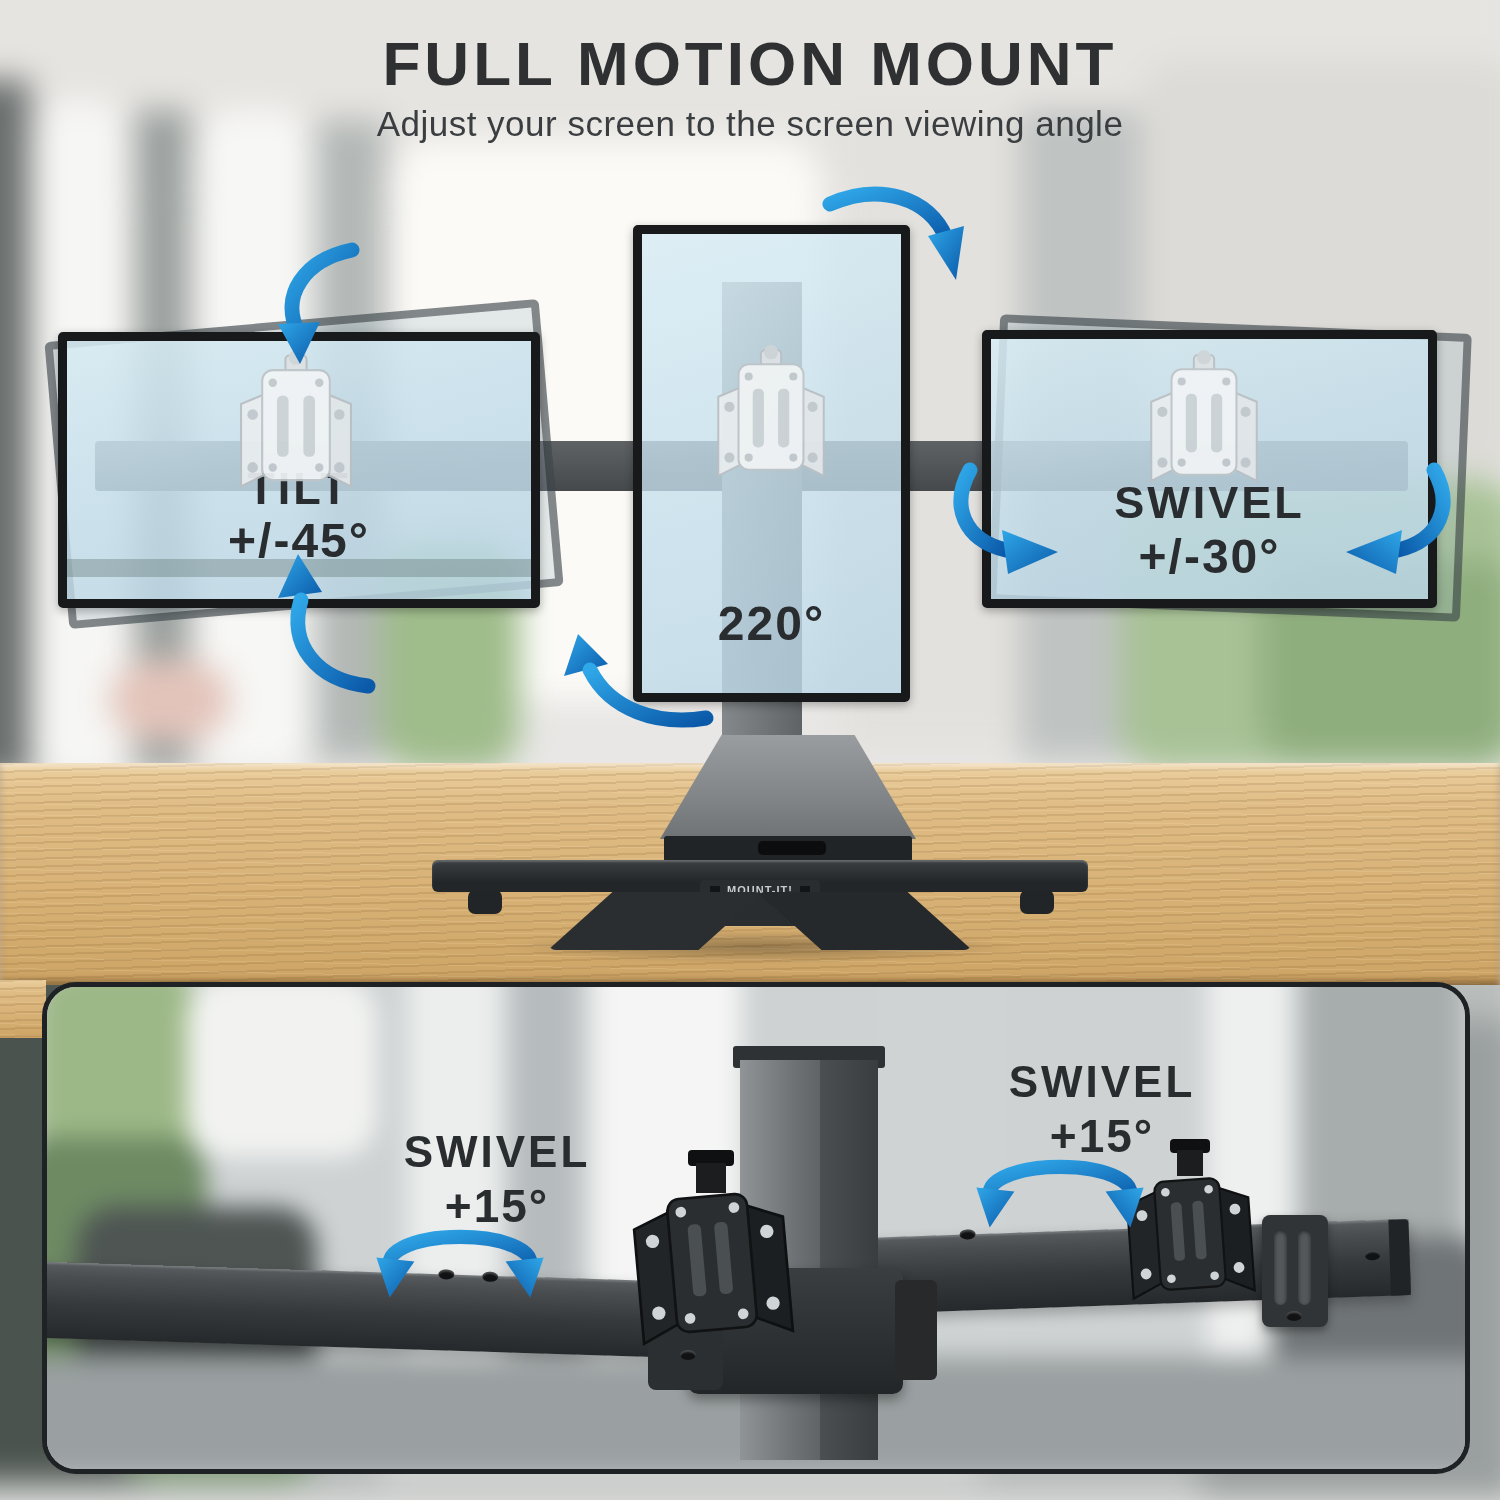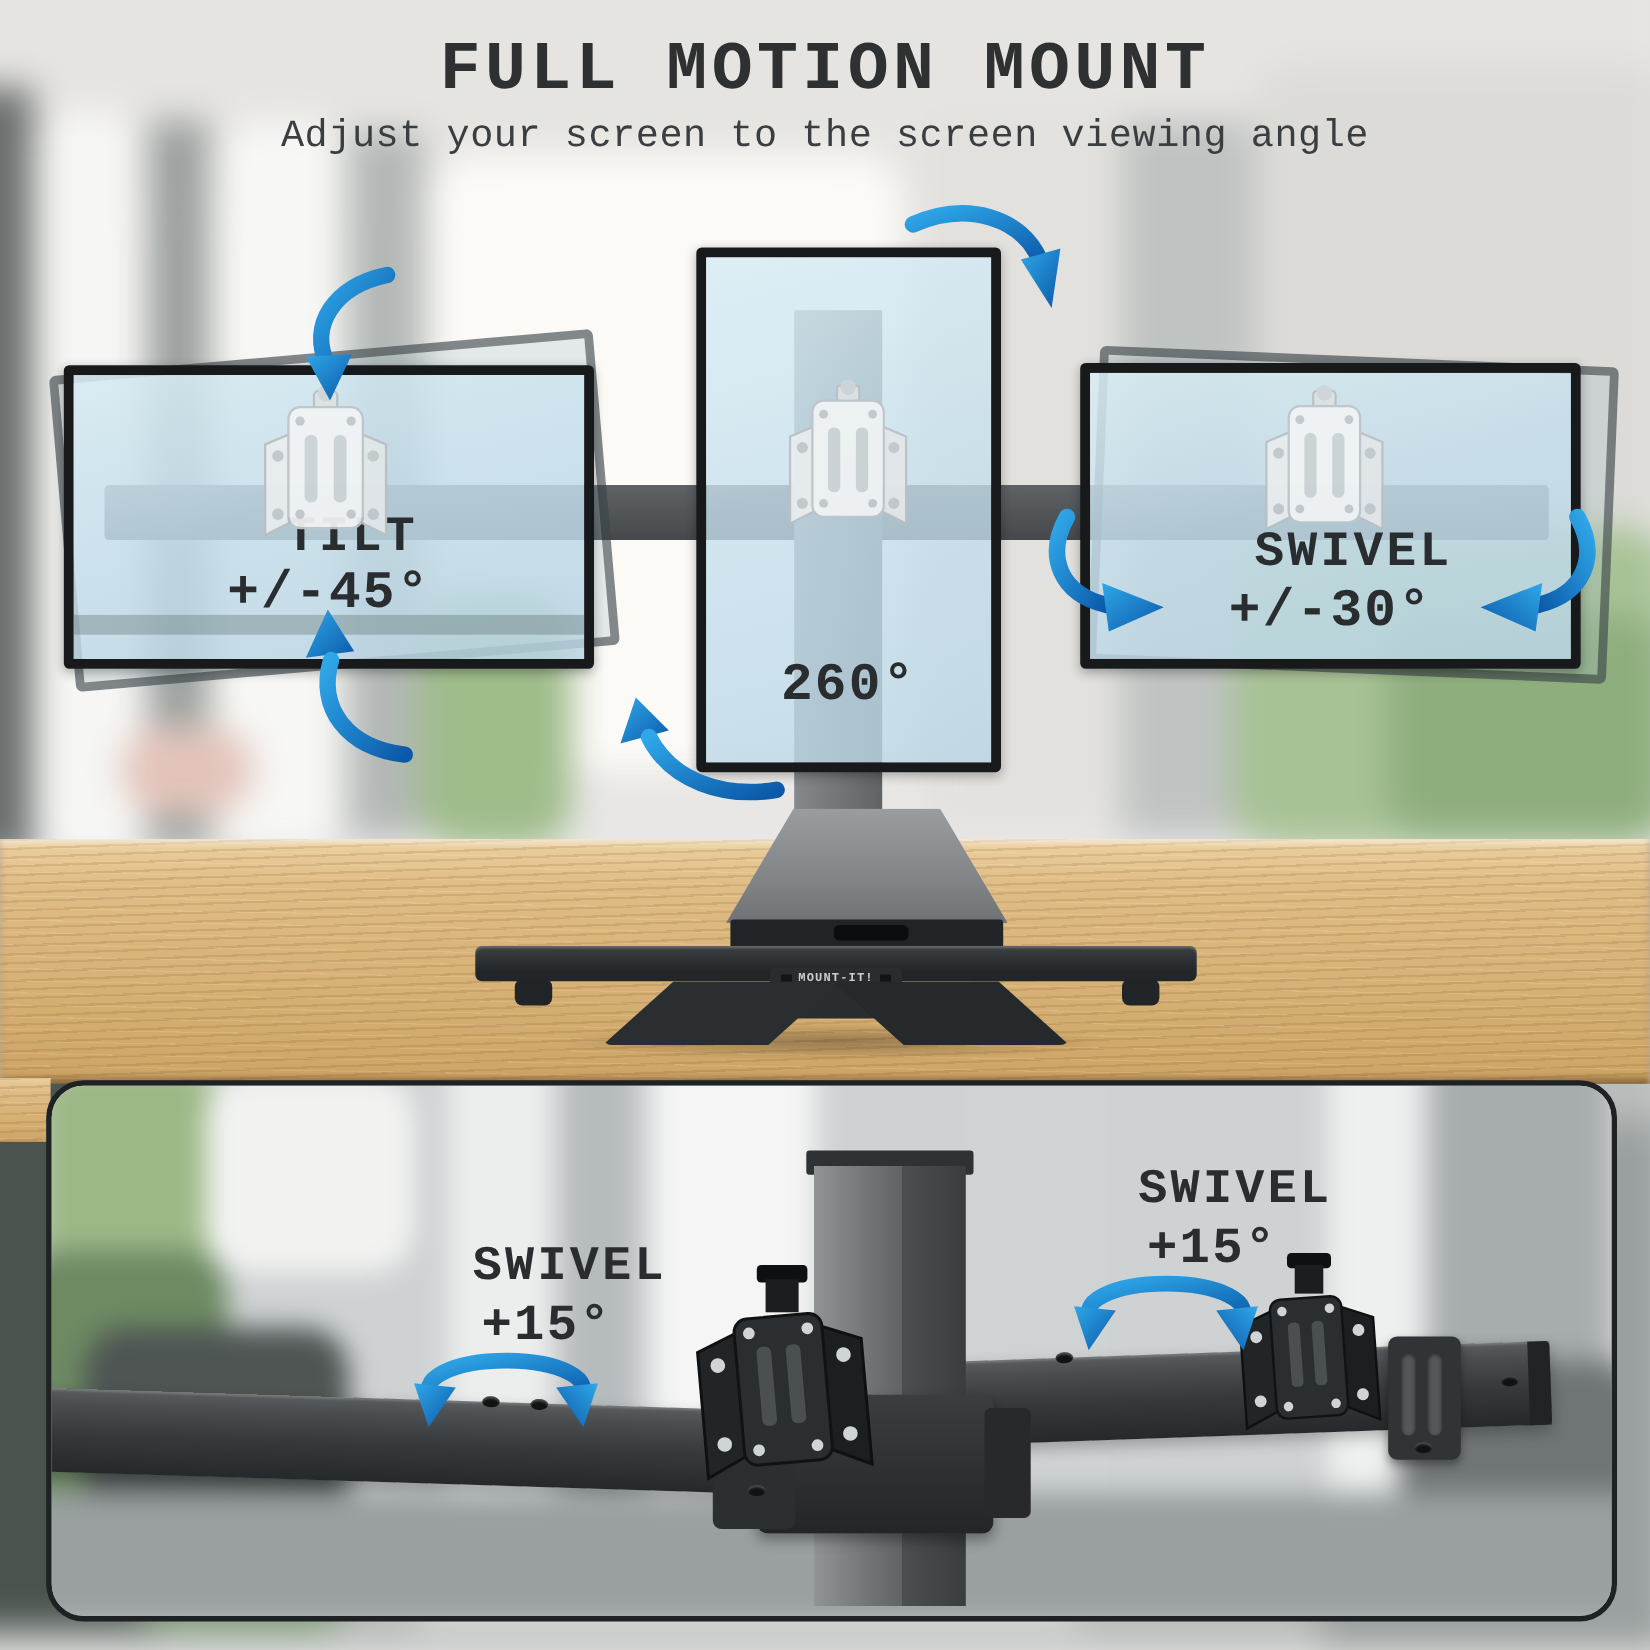--- a/index.html
+++ b/index.html
@@ -1,36 +1,36 @@
 <!DOCTYPE html>
 <html><head>
 <meta charset="utf-8">
 <style>
   html,body{margin:0;padding:0;background:#cfd2d1;}
   #canvas{position:relative;width:1500px;height:1500px;overflow:hidden;
-          font-family:Liberation Mono, monospace;background:#e8e7e5;}
+          font-family:Liberation Sans, sans-serif;background:#e8e7e5;}
   .abs{position:absolute;}
   .blurwrap{position:absolute;overflow:hidden;}
   .blur{position:absolute;inset:-40px;filter:blur(16px);}
   .blur2{position:absolute;inset:-30px;filter:blur(12px);}
   .b{position:absolute;border-radius:40px;}
   
   .title{width:100%;text-align:center;font-weight:700;font-size:62px;
          letter-spacing:4px;color:#2e3032;}
   .subtitle{width:100%;text-align:center;font-weight:400;font-size:35px;
             letter-spacing:0.5px;color:#3b3e40;}
   
   .monitor{position:absolute;border:9px solid #17191b;border-radius:5px;
            box-shadow:0 3px 10px rgba(0,0,0,.30);}
   .screen{position:absolute;inset:0;overflow:hidden;
           background:linear-gradient(165deg,rgba(216,236,244,.86) 0%,rgba(198,224,237,.78) 45%,rgba(186,214,229,.82) 100%);}
   .ghost{position:absolute;border:8px solid rgba(32,37,41,.50);border-radius:6px;
          background:rgba(165,185,196,.28);}
   .callout{position:absolute;width:100%;text-align:center;color:#2a2d2f;font-weight:700;}
-  .c1{font-size:45px;letter-spacing:3px;padding-left:21px;}
+  .c1{font-size:45px;letter-spacing:3px;}
   .c2{font-size:48px;letter-spacing:2px;}
   
   .wood{background:
      repeating-linear-gradient(178deg,rgba(120,85,40,.16) 0 2px,rgba(0,0,0,0) 2px 8px),
      repeating-linear-gradient(181deg,rgba(255,240,205,.14) 0 1px,rgba(0,0,0,0) 1px 11px),
      linear-gradient(180deg,#ecd0a0 0%,#e0bd86 18%,#d8b277 55%,#cda465 100%);}
   
   #inset{position:absolute;left:42px;top:982px;width:1418px;height:482px;
          border:5px solid #1f2224;border-radius:34px;overflow:hidden;background:#cdd1d2;}
   .ilabel1{font-size:44px;}
@@ -153,21 +153,21 @@
       <div class="callout c1" style="top:138px">SWIVEL</div>
       <div class="callout c2" style="top:190px">+/-30°</div>
     </div>
     <svg class="abs" style="left:152px;top:10px;width:122px;height:142px;opacity:.93">
         <use href="#vesa"></use>
       </svg>
   </div>
 
   <div class="monitor" style="left:633px;top:225px;width:259px;height:459px">
     <div class="screen">
-      <div class="callout c2" style="top:362px">260°</div>
+      <div class="callout c2" style="top:362px">220°</div>
     </div>
     <svg class="abs" style="left:68px;top:110px;width:122px;height:142px;opacity:.93">
         <use href="#vesa"></use>
       </svg>
   </div>
 
   <div class="abs" style="left:500px;top:930px;width:520px;height:34px;background:radial-gradient(ellipse at center,rgba(0,0,0,.28),rgba(0,0,0,0) 70%)"></div>
   <div class="abs" style="left:660px;top:735px;width:256px;height:104px;background:linear-gradient(180deg,#999da0,#7d8184 70%,#6e7275);clip-path:polygon(24% 0,76% 0,100% 100%,0 100%)"></div>
   <div class="abs" style="left:664px;top:836px;width:248px;height:26px;background:#212426;border-radius:3px">
     <div class="abs" style="left:94px;top:5px;width:68px;height:14px;background:#0b0d0e;border-radius:5px"></div>

